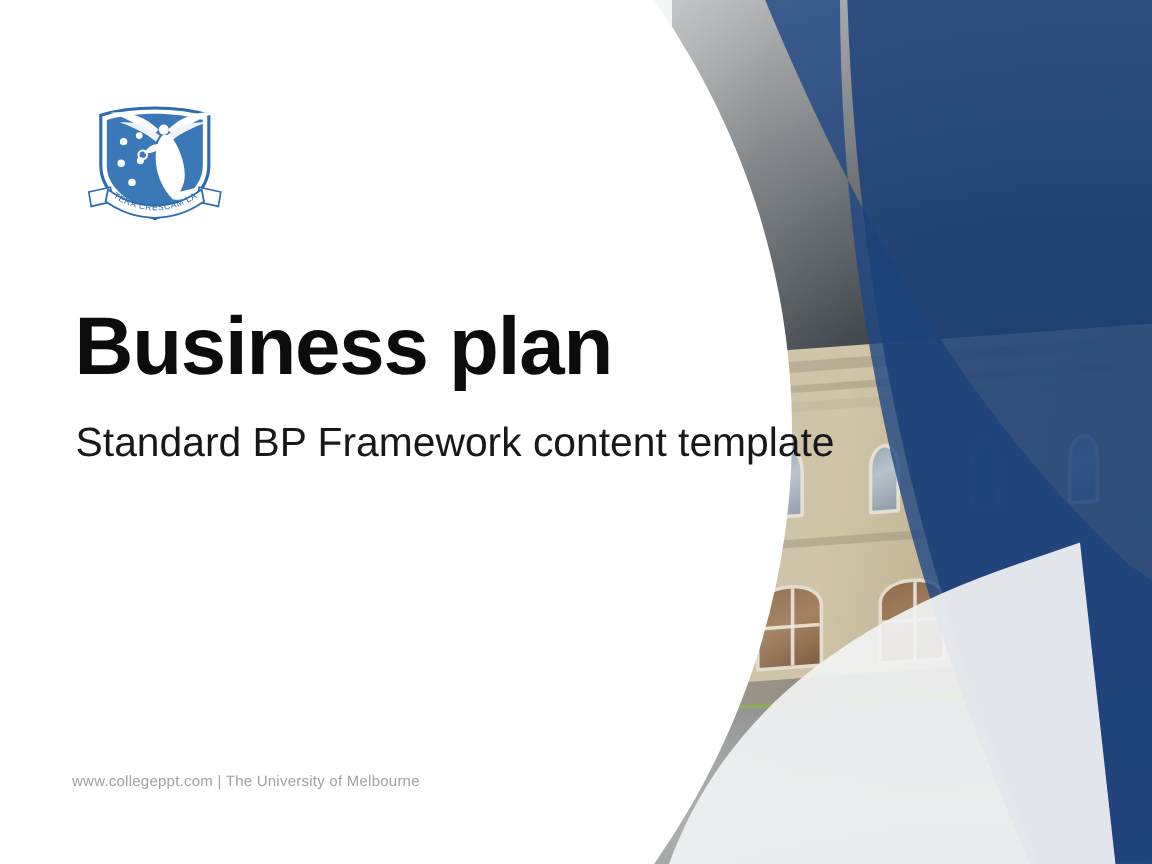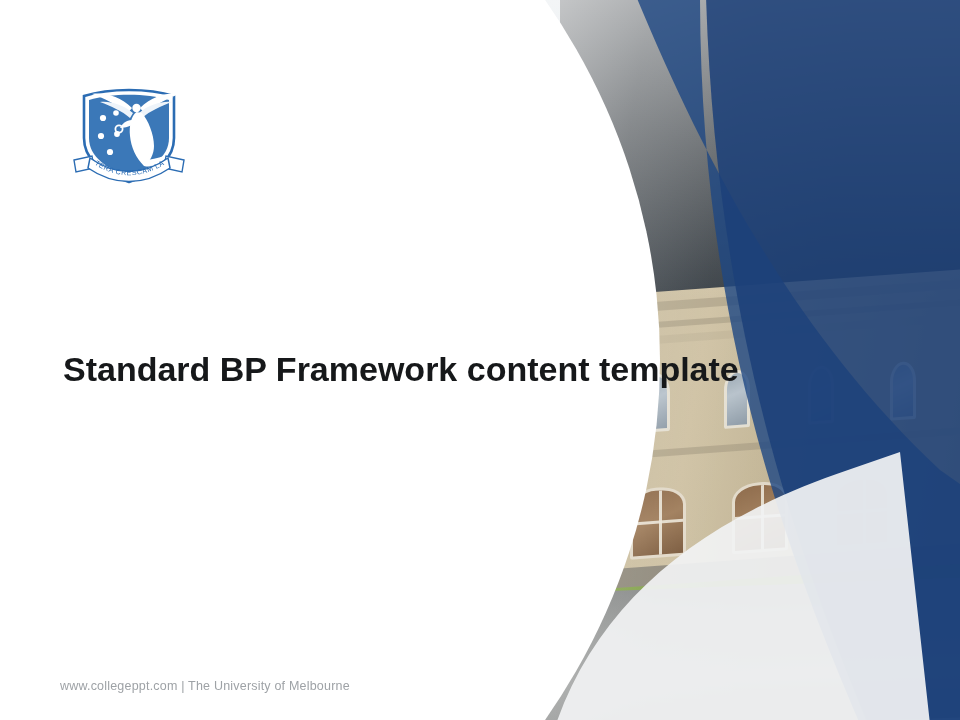--- a/index.html
+++ b/index.html
@@ -248,38 +248,38 @@
     font-weight: 700;
     color: #0c0c0c;
     letter-spacing: -1px;
     white-space: nowrap;
     line-height: 1;
   }
   .subtitle {
     position: absolute;
     left: 63px; top: 352px;
     font-size: 34px;
-    font-weight: 700;
+    font-weight: 400;
     color: #16181a;
     white-space: nowrap;
     line-height: 1;
   }
   .meta {
     position: absolute;
     left: 63px; top: 443px;
     font-size: 25px;
     font-weight: 400;
     color: #4a4a4a;
     line-height: 1.36;
     white-space: nowrap;
   }
   .meta div { margin: 0; }
   .footer {
     position: absolute;
-    left: 60px; top: 679px;
+    left: 60px; top: 644px;
     font-size: 12.5px;
     color: #9ea2a6;
     white-space: nowrap;
     letter-spacing: .2px;
   }
 </style>
 </head>
 <body>
 
 <div id="slide">
@@ -430,19 +430,20 @@
       <path d="M4 76 L22 72 L24 84 L6 88 Z" fill="#ffffff" stroke="#2B6CB3" stroke-width="1.4"></path>
       <path d="M114 76 L96 72 L94 84 L112 88 Z" fill="#ffffff" stroke="#2B6CB3" stroke-width="1.4"></path>
       <path d="M20 74 C45 92, 73 92, 98 74 L100 84 C74 102, 44 102, 18 84 Z" fill="#ffffff" stroke="#2B6CB3" stroke-width="1.5"></path>
       <path id="mottoPath" d="M24 80 C46 95, 72 95, 95 80" fill="none"></path>
       <text font-family="'Liberation Sans', sans-serif" font-size="7.2" fill="#2B6CB3" letter-spacing="0.5">
         <textPath href="#mottoPath" startOffset="50%" text-anchor="middle" aria-label="POSTERA CRESCAM LAUDE">POSTERA CRESCAM LAUDE</textPath>
       </text>
     </g>
   </svg>
 
+  <div class="title">Business plan</div>
 
   <div class="subtitle">Standard BP Framework content template</div>
 
 
   <div class="footer">www.collegeppt.com | The University of Melbourne</div>
 
 </div>
 
 </body></html>

